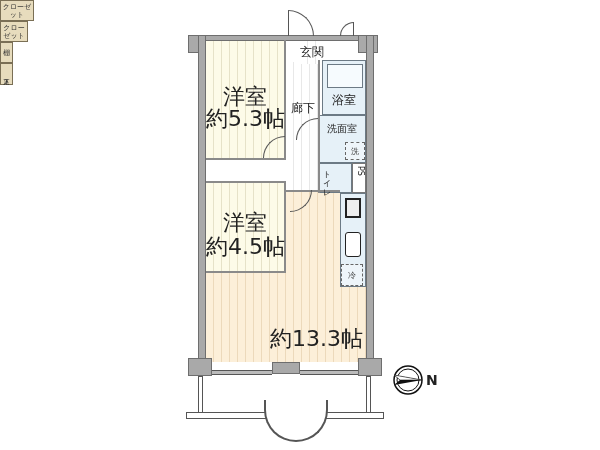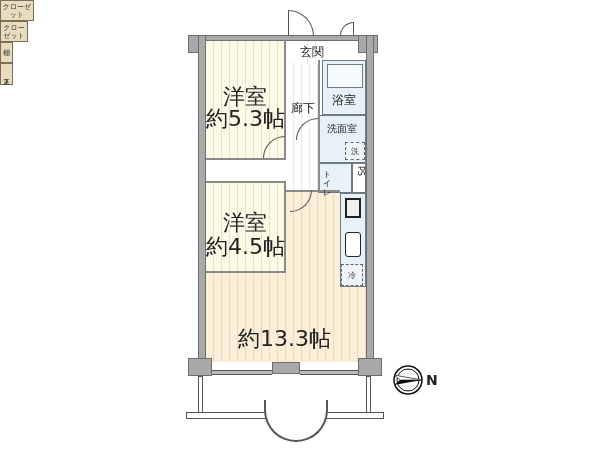--- a/index.html
+++ b/index.html
@@ -77,21 +77,21 @@
   <div class="lbl mid" style="left:288px;top:100px;width:30px;">廊下</div>
   <div class="lbl mid" style="left:322px;top:92px;width:44px;">浴室</div>
   <div class="lbl sm" style="left:318px;top:122px;width:48px;">洗面室</div>
   <div class="lbl" style="left:321px;top:165px;width:10px;font-size:8px;writing-mode:vertical-rl;">トイレ</div>
   <div class="lbl" style="left:353px;top:166px;width:12px;font-size:8px;writing-mode:vertical-rl;">PS</div>
 
   <div class="lbl big" style="left:206px;top:82px;width:78px;">洋室</div>
   <div class="lbl big" style="left:206px;top:104px;width:78px;text-align:right;">約5.3帖</div>
   <div class="lbl big" style="left:206px;top:208px;width:78px;">洋室</div>
   <div class="lbl big" style="left:206px;top:232px;width:78px;">約4.5帖</div>
-  <div class="lbl big" style="left:206px;top:324px;width:157px;">約13.3帖</div>
+  <div class="lbl big" style="left:206px;top:324px;width:157px;padding-left:32px;">約13.3帖</div>
 
   <div class="abs" style="left:198px;top:376px;width:3px;height:36px;border:1px solid #555;background:#fff;"></div>
   <div class="abs" style="left:366px;top:376px;width:3px;height:36px;border:1px solid #555;background:#fff;"></div>
   <div class="abs" style="left:186px;top:412px;width:196px;height:5px;border:1px solid #555;background:#fff;"></div>
   <div class="abs" style="left:264px;top:400px;width:60px;height:40px;border:2px solid #555;border-top:none;border-radius:0 0 60px 60px;background:#fff;"></div>
 
   <div class="abs" style="left:392px;top:364px;width:32px;height:32px;">
     <svg width="32" height="32" viewBox="0 0 32 32">
       <circle cx="16" cy="16" r="14" fill="#fff" stroke="#111" stroke-width="1.5"></circle>
       <circle cx="16" cy="16" r="11" fill="none" stroke="#111" stroke-width="1"></circle>

